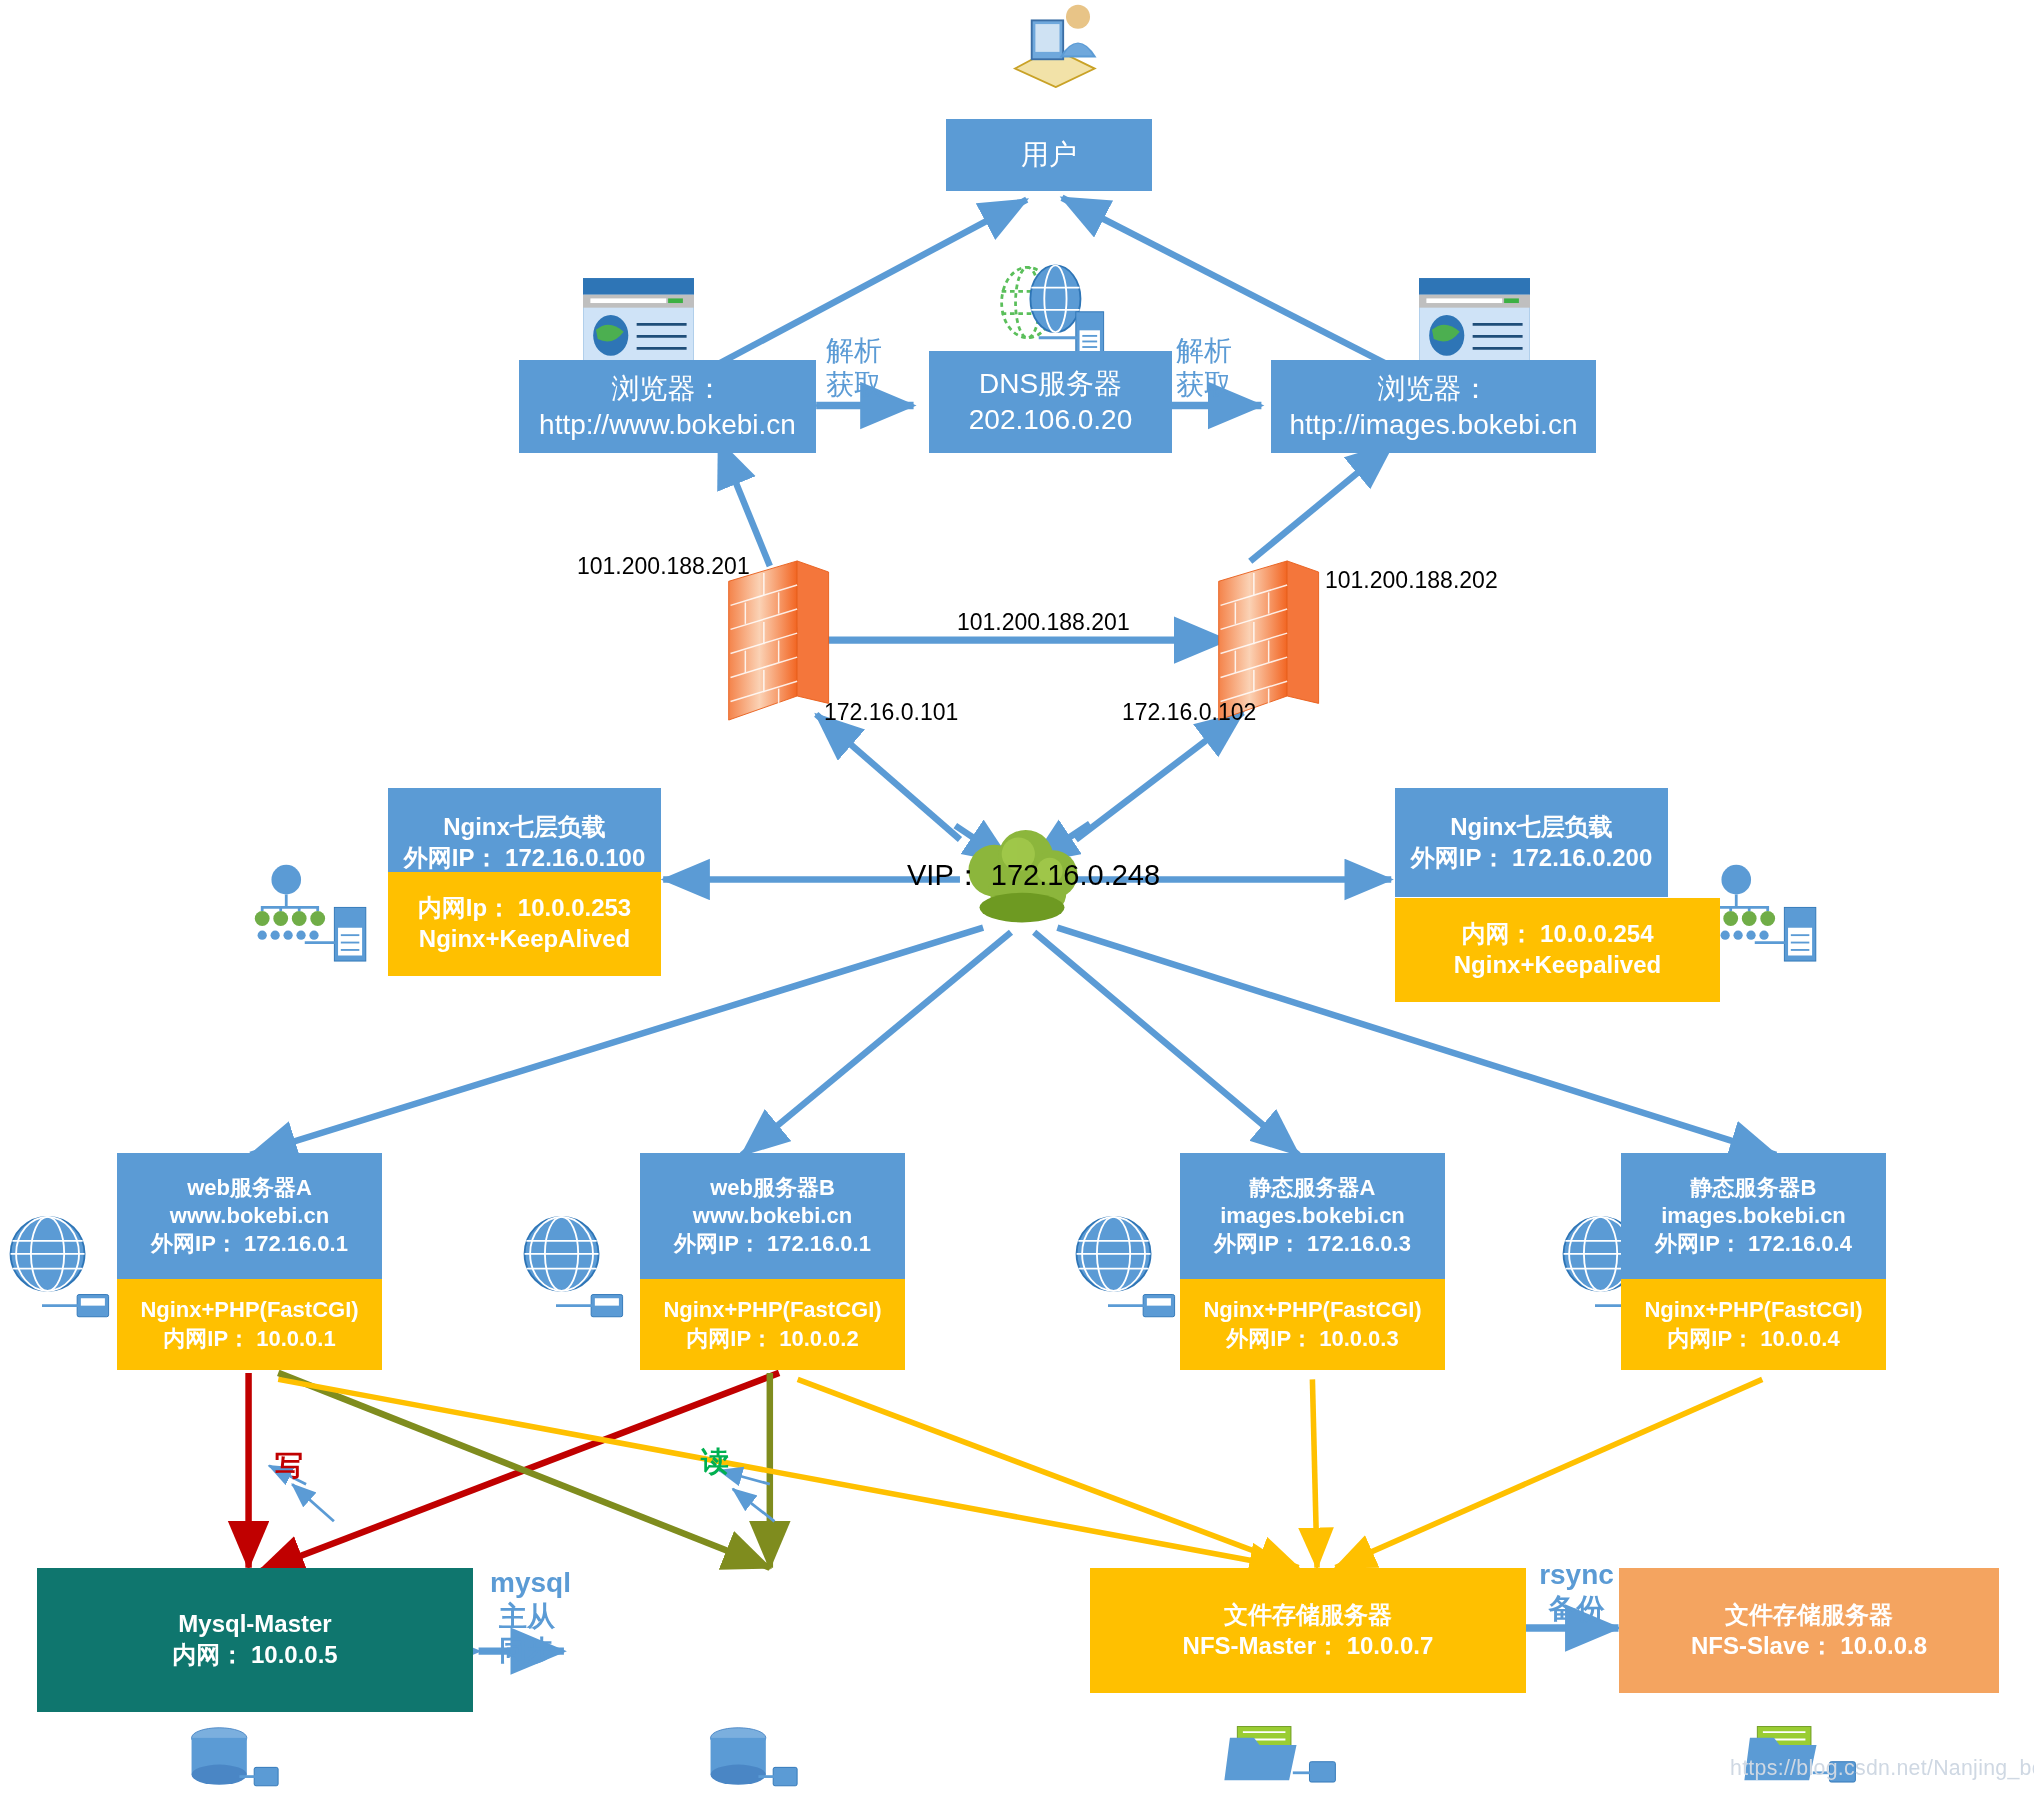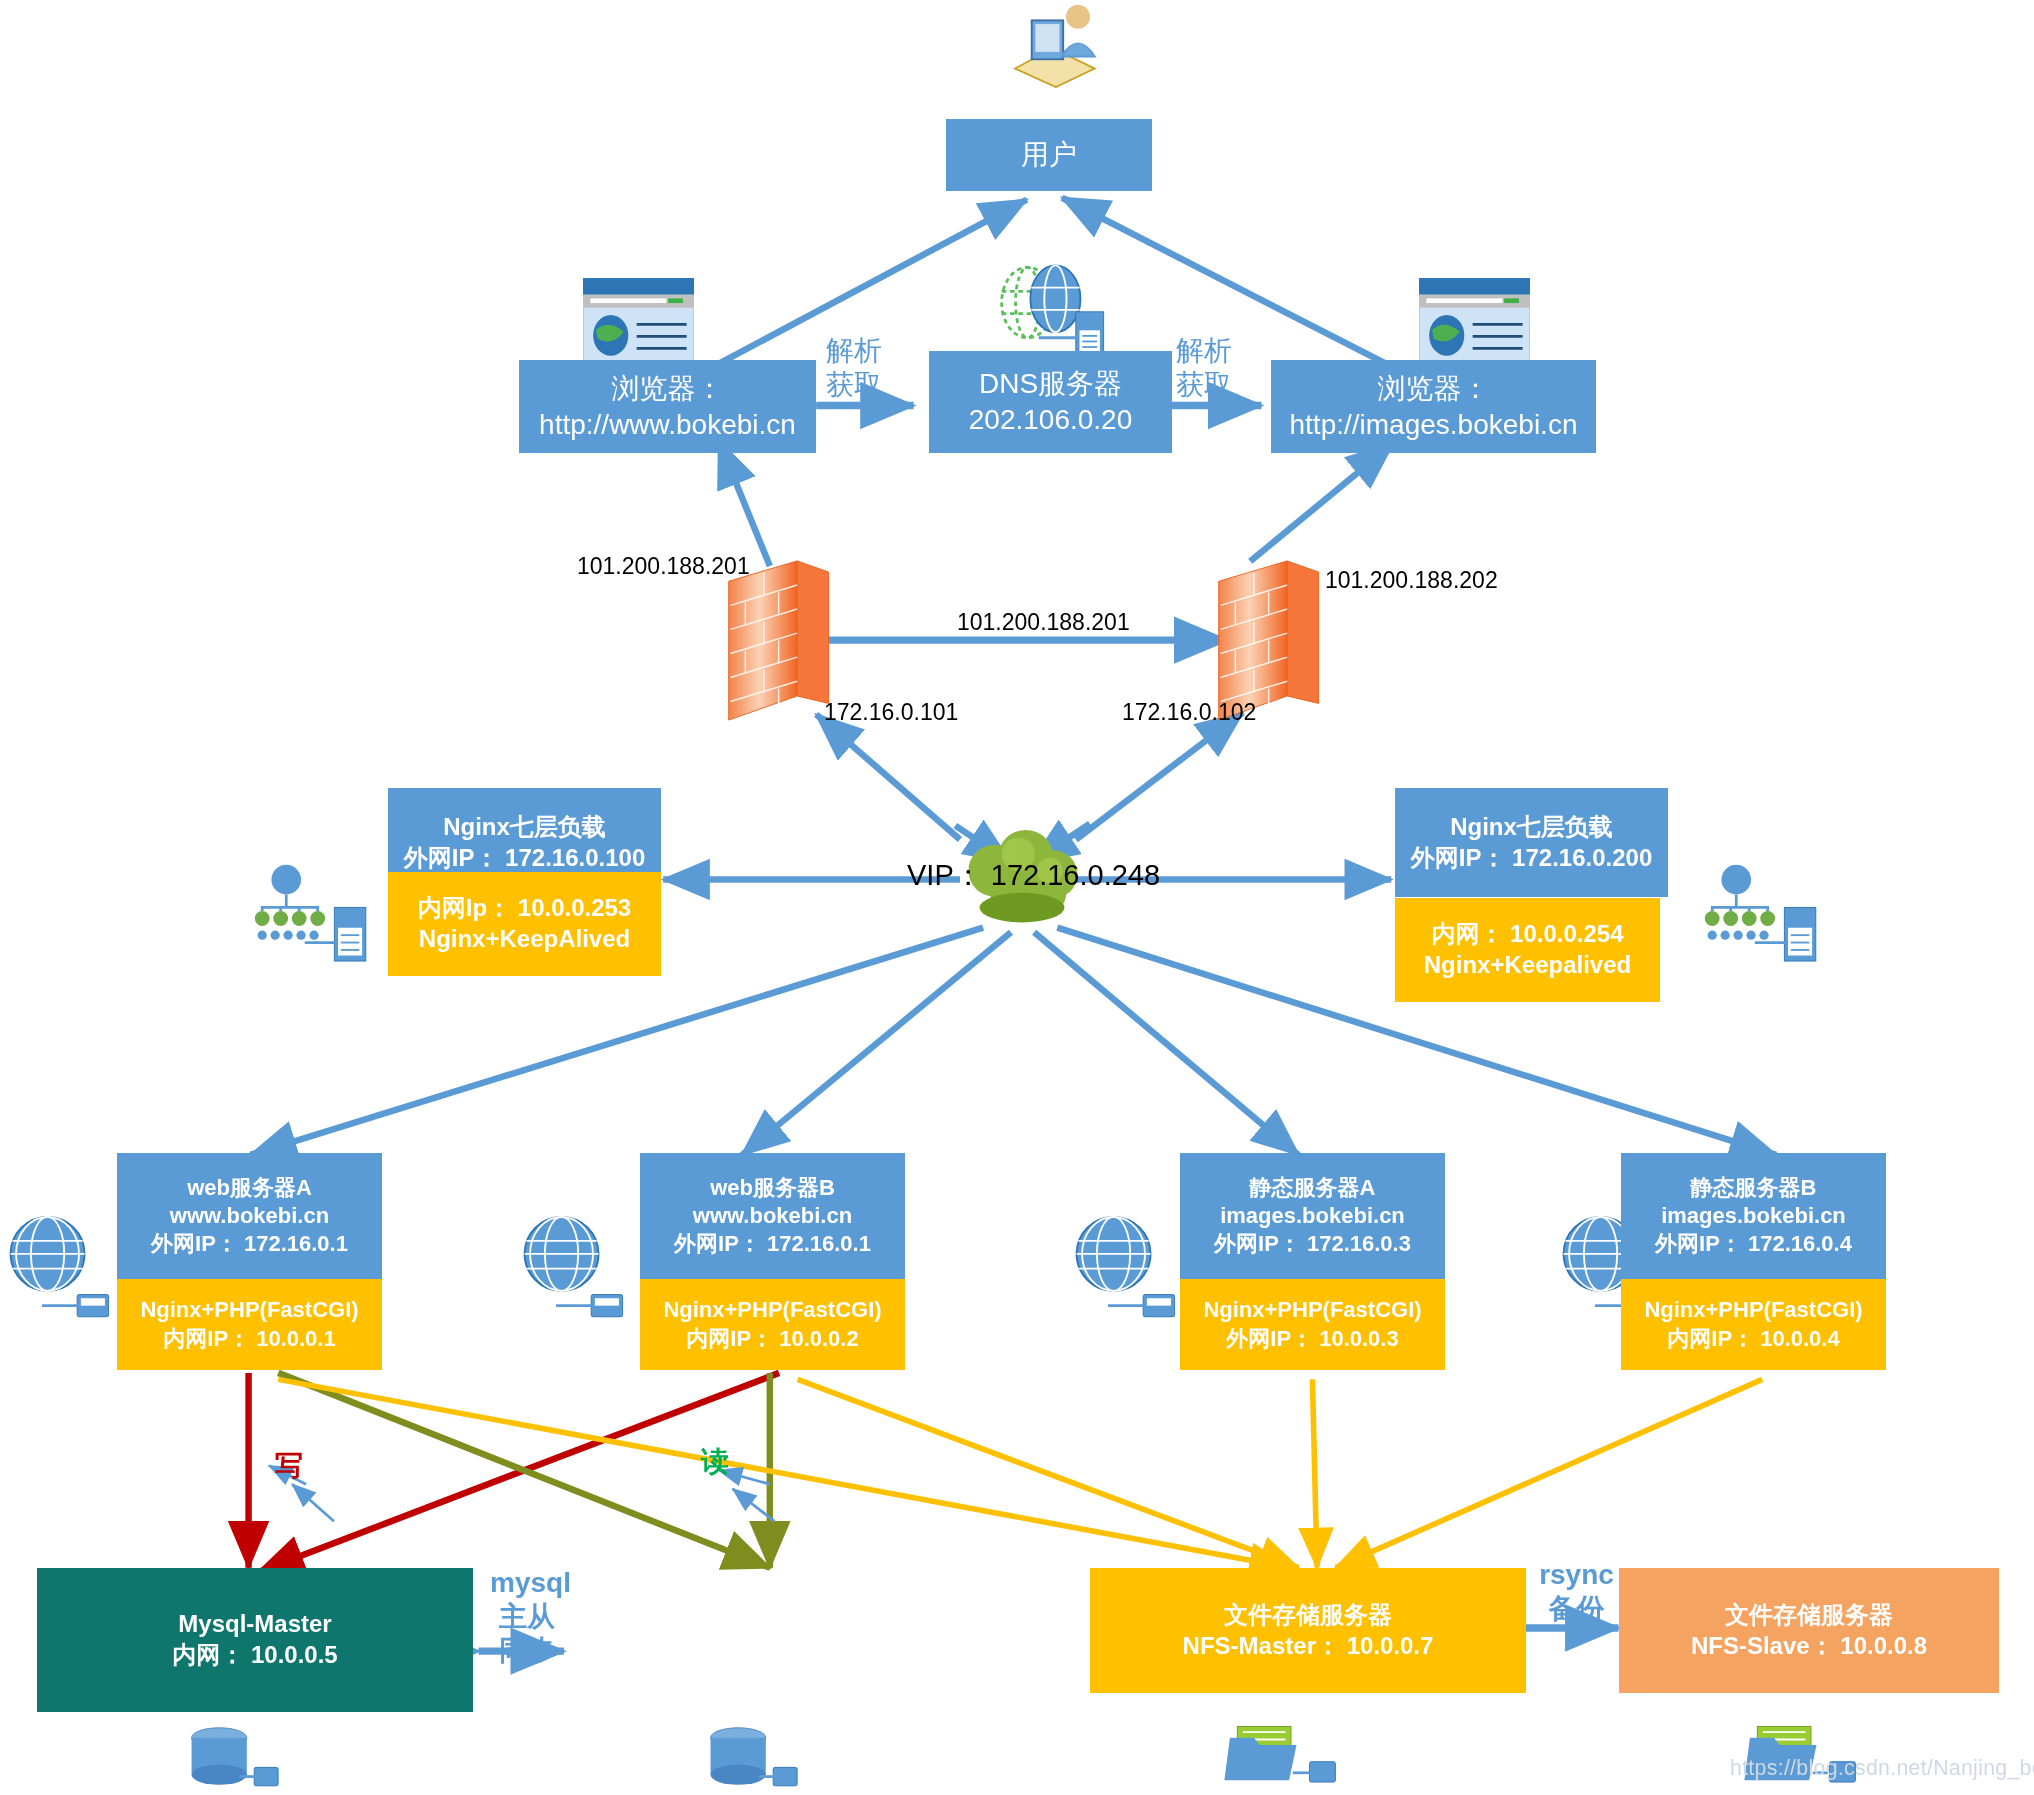--- a/index.html
+++ b/index.html
@@ -410,21 +410,21 @@
   </div>
   <div class="box gold b-bold" style="left:388px;top:872px;width:273px;height:104px;">
     <span class="ln">内网Ip： 10.0.0.253</span>
     <span class="ln">Nginx+KeepAlived</span>
   </div>
 
   <div class="box blue b-bold" style="left:1395px;top:788px;width:273px;height:109px;">
     <span class="ln">Nginx七层负载</span>
     <span class="ln">外网IP： 172.16.0.200</span>
   </div>
-  <div class="box gold b-bold" style="left:1395px;top:898px;width:265px;height:104px;">
+  <div class="box gold b-bold" style="left:1395px;top:898px;width:325px;height:104px;">
     <span class="ln">内网： 10.0.0.254</span>
     <span class="ln">Nginx+Keepalived</span>
   </div>
 
   <div class="box blue b-bold-s" style="left:117px;top:1153px;width:265px;height:126px;">
     <span class="ln">web服务器A</span>
     <span class="ln">www.bokebi.cn</span>
     <span class="ln">外网IP： 172.16.0.1</span>
   </div>
   <div class="box gold b-bold-s" style="left:117px;top:1279px;width:265px;height:91px;">

